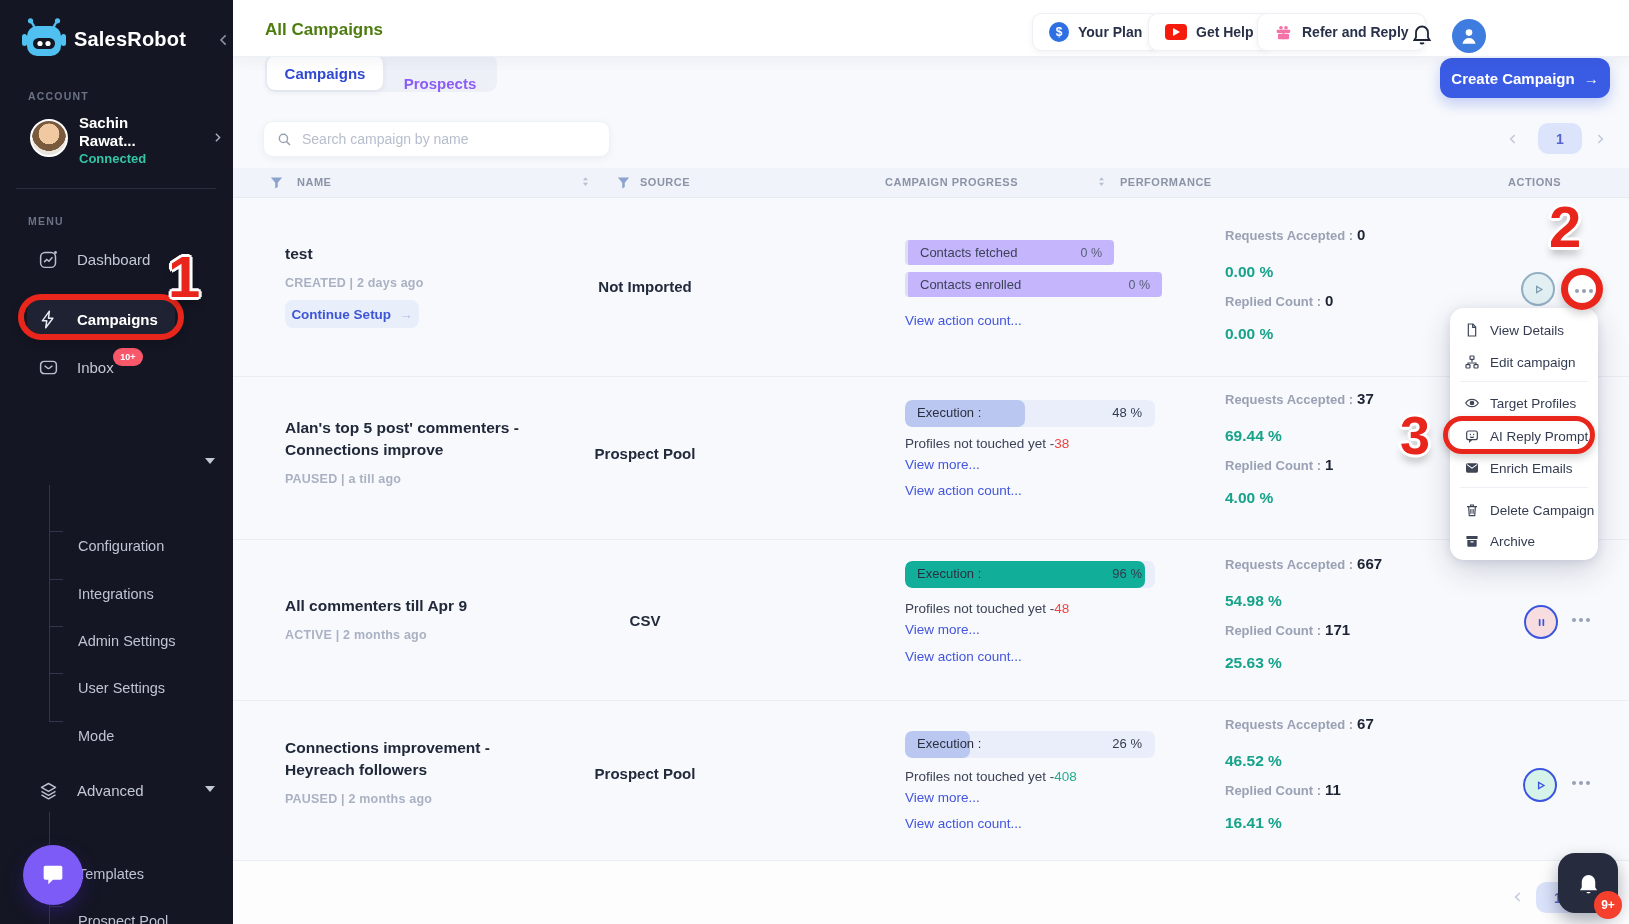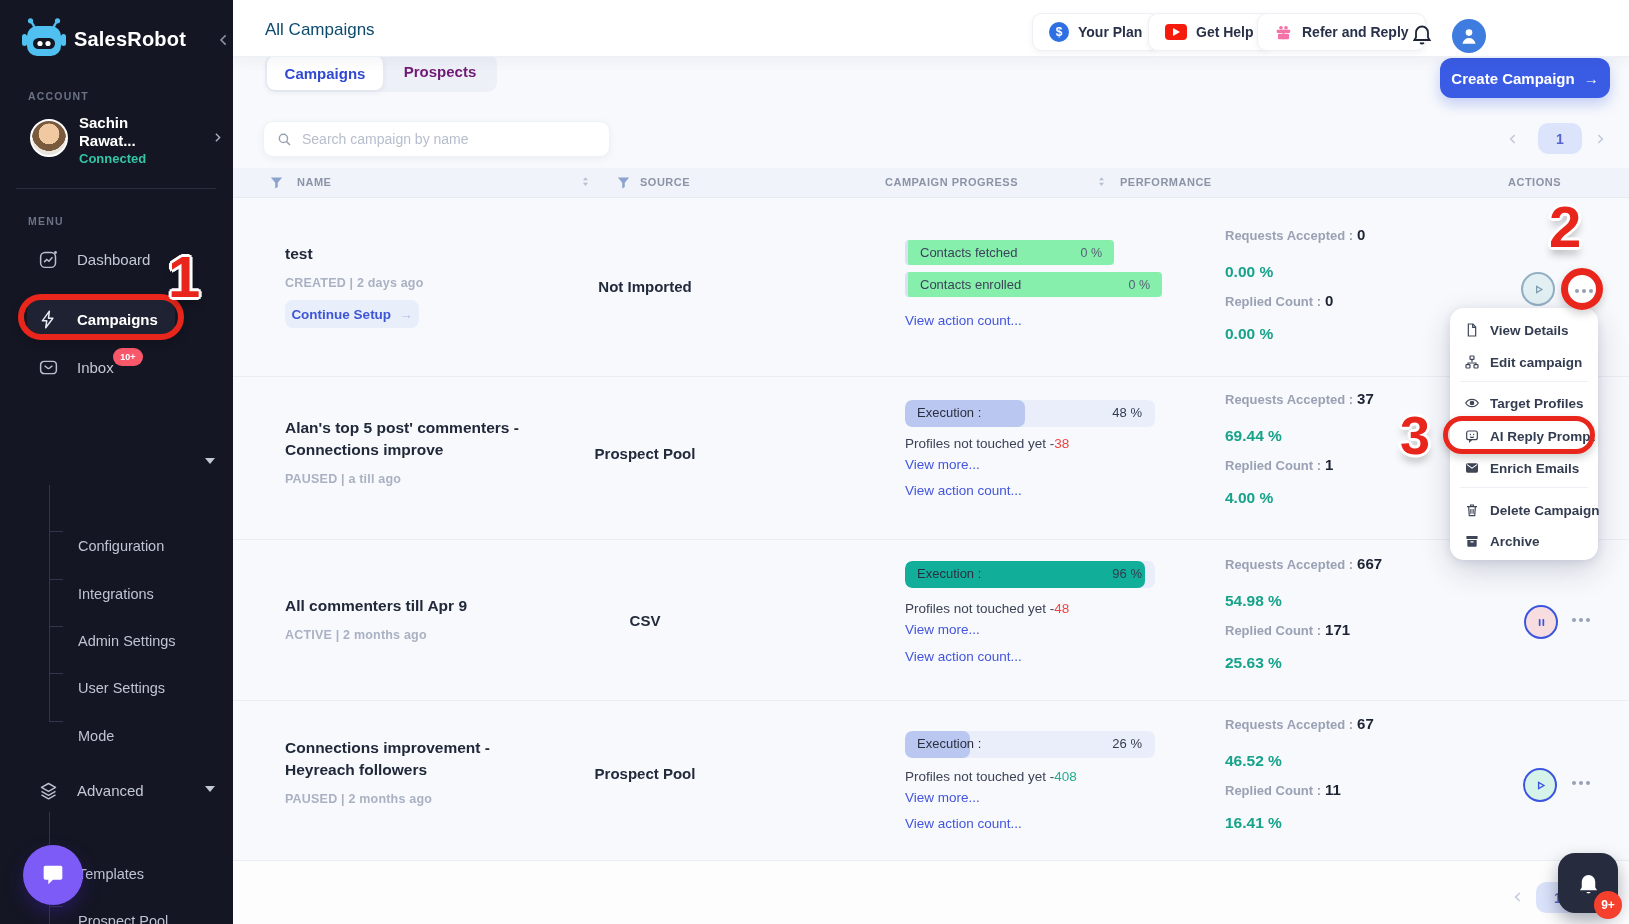--- a/index.html
+++ b/index.html
@@ -29,40 +29,40 @@
          border-right:5px solid transparent;border-top:6px solid #c3c8d5}
   .inbox-badge{position:absolute;left:113px;top:348px;min-width:30px;height:18px;border-radius:10px;background:#f9586b;
      color:#fff;font-size:9px;font-weight:700;display:flex;align-items:center;justify-content:center;padding:0 5px}
   .campaigns-pill{position:absolute;left:27px;top:300px;width:148px;height:36px;border-radius:10px;background:#1f2233}
   .chat-fab{position:absolute;left:23px;top:845px;width:60px;height:60px;border-radius:50%;background:#7c5bf7;
      display:flex;align-items:center;justify-content:center;box-shadow:0 8px 18px rgba(60,30,160,.4);z-index:6}
 
   
   .topbar{position:absolute;left:233px;top:0;width:1396px;height:56px;background:#fff;z-index:4;
           box-shadow:0 1px 0 #edf0f5,0 5px 14px rgba(25,39,80,.05)}
-  .page-title{position:absolute;left:32px;top:20px;color:#0c4a6e;font-size:17px;font-weight:400}
+  .page-title{position:absolute;left:32px;top:20px;color:#4d7c0f;font-size:17px;font-weight:700}
   .tb-pill{position:absolute;top:13px;height:38px;background:#fff;border:1px solid #eef0f6;border-radius:10px;
      display:flex;align-items:center;gap:9px;padding:0 16px;font-size:14px;font-weight:600;color:#28304a;
      box-shadow:0 2px 6px rgba(30,40,90,.06)}
   .dollar-ic{width:20px;height:20px;border-radius:50%;background:#2f6fe4;color:#fff;font-size:12px;font-weight:700;
      display:flex;align-items:center;justify-content:center}
   .yt-ic{width:22px;height:16px;border-radius:4px;background:#f61c0d;position:relative}
   .yt-ic:after{content:"";position:absolute;left:8px;top:4px;border-left:7px solid #fff;
      border-top:4px solid transparent;border-bottom:4px solid transparent}
   .bell-btn{position:absolute;left:1177px;top:22px;width:24px;height:24px;color:#1d2436}
   .avatar-top{position:absolute;left:1219px;top:19px;width:34px;height:34px;border-radius:50%;background:#3f7ce0;
      display:flex;align-items:center;justify-content:center}
 
   
   .tabs-wrap{position:absolute;left:265px;top:54px;width:232px;height:38px;background:#edf0f7;border-radius:10px;z-index:2}
   .tab-active{position:absolute;left:2px;top:2px;width:116px;height:34px;background:#fff;border-radius:8px;
      box-shadow:0 2px 6px rgba(30,40,90,.08);display:flex;align-items:center;justify-content:center;
      color:#3148d2;font-size:15px;font-weight:700}
-  .tab-idle{position:absolute;left:120px;top:0;width:110px;height:34px;display:flex;align-items:center;
-     justify-content:center;color:#701a75;font-size:15px;font-weight:600}
+  .tab-idle{position:absolute;left:120px;top:12px;width:110px;height:34px;display:flex;align-items:center;
+     justify-content:center;color:#8b5cf6;font-size:15px;font-weight:600}
   .create-btn{position:absolute;left:1440px;top:58px;width:170px;height:40px;background:#3a5be4;border-radius:12px;
      color:#fff;font-size:15px;font-weight:600;display:flex;align-items:center;justify-content:center;gap:9px;
      box-shadow:0 6px 14px rgba(58,91,228,.28);z-index:2}
   .search-box{position:absolute;left:263px;top:121px;width:347px;height:36px;background:#fff;border:1px solid #eef1f6;
      border-radius:10px;display:flex;align-items:center;gap:9px;padding:0 12px;box-shadow:0 2px 8px rgba(30,40,90,.05)}
   .search-box input{border:0;outline:0;flex:1;font-size:14px;color:#46506a;background:transparent;
      font-family:"Liberation Sans","DejaVu Sans",sans-serif}
   .search-box input::placeholder{color:#b6bdcc}
   .pg-chev{position:absolute;width:16px;height:16px;color:#c3cad8}
   .pg-box{position:absolute;left:1538px;top:123px;width:44px;height:31px;background:#dce4fb;border-radius:10px;
@@ -75,21 +75,21 @@
   .sort{position:absolute;top:6px;width:15px;height:16px;color:#b7bfd2}
   .rowline{position:absolute;left:233px;width:1396px;height:1px;background:#e9edf4}
 
   .cname{position:absolute;left:285px;width:250px;color:#20283a;font-size:15.5px;font-weight:700;line-height:22px}
   .cstatus{position:absolute;left:285px;color:#aab1c3;font-size:12.5px;font-weight:600;letter-spacing:.2px}
   .cta-pill{position:absolute;left:285px;width:134px;height:28px;background:#e9eefb;border-radius:8px;color:#3d55d8;
      font-size:13.5px;font-weight:700;display:flex;align-items:center;justify-content:center;gap:8px}
   .cta-pill .arr{opacity:.35;font-weight:400}
   .csource{position:absolute;left:560px;width:170px;text-align:center;color:#222a3c;font-size:15px;font-weight:600}
 
-  .pbar{position:absolute;left:905px;height:25px;background:#86efac;border-left:3px solid #d9e1f3;border-radius:4px;
+  .pbar{position:absolute;left:905px;height:25px;background:#c4b5fd;border-left:3px solid #d9e1f3;border-radius:4px;
      display:flex;align-items:center;justify-content:space-between;padding:0 12px;
      color:#3c4358;font-size:13px}
   .pbar .pv{color:#565f75;font-size:12.5px}
   .ebar{position:absolute;left:905px;width:250px;height:27px;background:#e9eefa;border-radius:7px;overflow:hidden}
   .ebar .fill{position:absolute;left:0;top:0;bottom:0;border-radius:7px}
   .ebar .el{position:absolute;left:12px;top:5px;color:#2a3040;font-size:13px;z-index:1}
   .ebar .ep{position:absolute;right:13px;top:5px;color:#333c4e;font-size:13px;z-index:1}
   .ntouch{position:absolute;left:905px;color:#3c4356;font-size:13.5px}
   .ntouch .num-red{color:#ef4343}
   .ntouch .num-teal{color:#27ab92}
@@ -102,21 +102,21 @@
   .p1{top:0}.p2{top:37px}.p3{top:66px}.p4{top:99px}
 
   .actbtn{position:absolute;width:34px;height:34px;border-radius:50%;display:flex;align-items:center;justify-content:center}
   .dots{display:flex;gap:3px}
   .dots i{width:4px;height:4px;border-radius:50%;background:#98a1b4}
 
   
   .ctxmenu{position:absolute;left:1450px;top:308px;width:148px;height:252px;background:#fff;border-radius:14px;z-index:6;
      box-shadow:0 10px 30px rgba(25,35,80,.18),0 2px 8px rgba(25,35,80,.10)}
   .mi{position:absolute;left:14px;height:28px;display:flex;align-items:center;gap:10px;
-      color:#333c50;font-size:13.5px;font-weight:700;white-space:nowrap}
+      color:#333c50;font-size:13.5px;font-weight:400;white-space:nowrap}
   .mi .micon{width:16px;height:16px;color:#3e4658;display:flex;flex:0 0 auto}
   .mdiv{position:absolute;left:10px;width:128px;height:1px;background:#eef0f5}
 
   
   .ann-num{position:absolute;color:#e8261b;font-weight:700;z-index:9;line-height:1;
      text-shadow:-3px 0 #fff,3px 0 #fff,0 -3px #fff,0 3px #fff,-2px -2px #fff,2px -2px #fff,-2px 2px #fff,2px 2px #fff,0 7px 9px rgba(0,0,0,.28)}
   .ann-ring{position:absolute;border:6px solid #e8261b;z-index:9;box-shadow:0 4px 8px rgba(0,0,0,.18)}
 
   
   .footer{position:absolute;left:233px;top:861px;width:1396px;height:63px;background:#fdfdfe}

